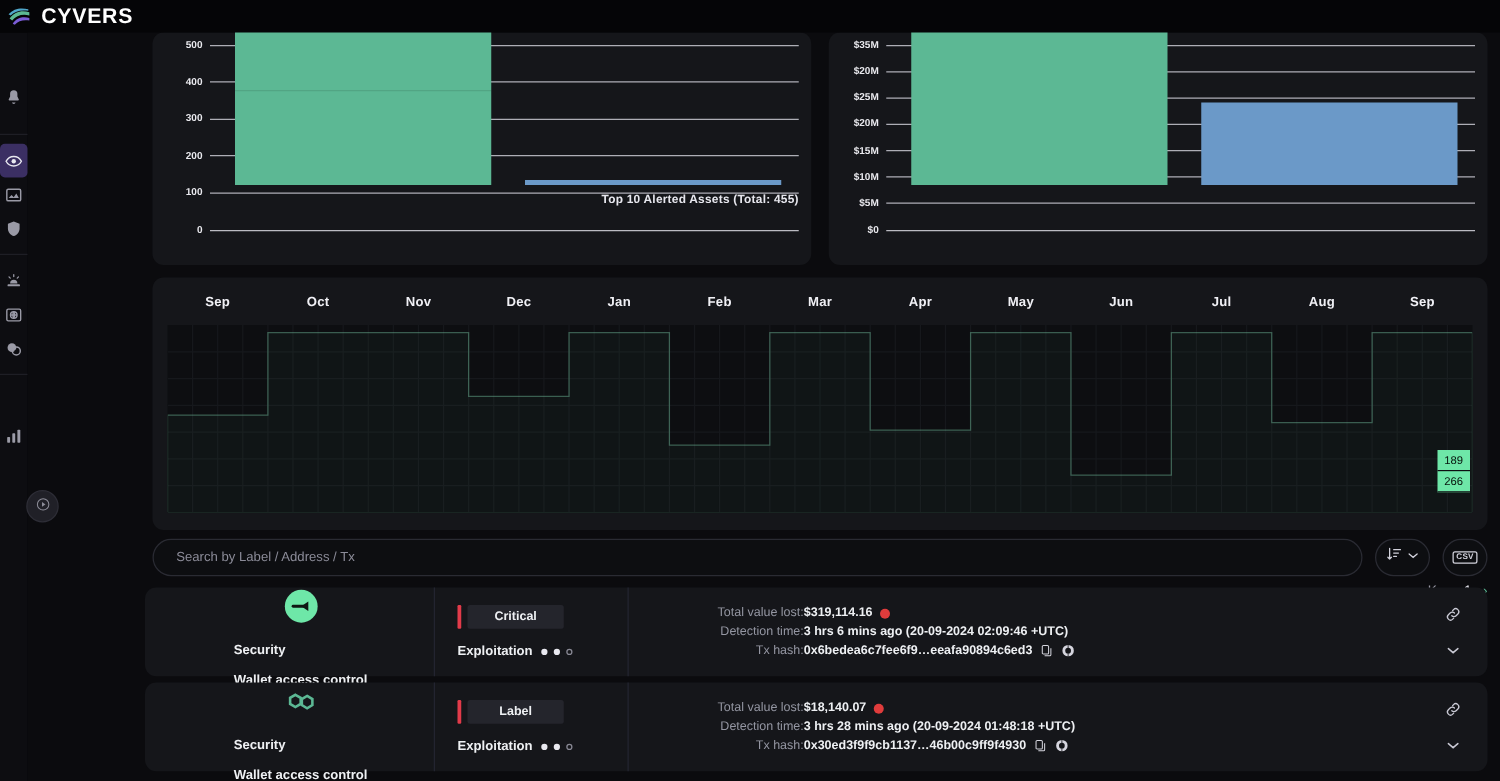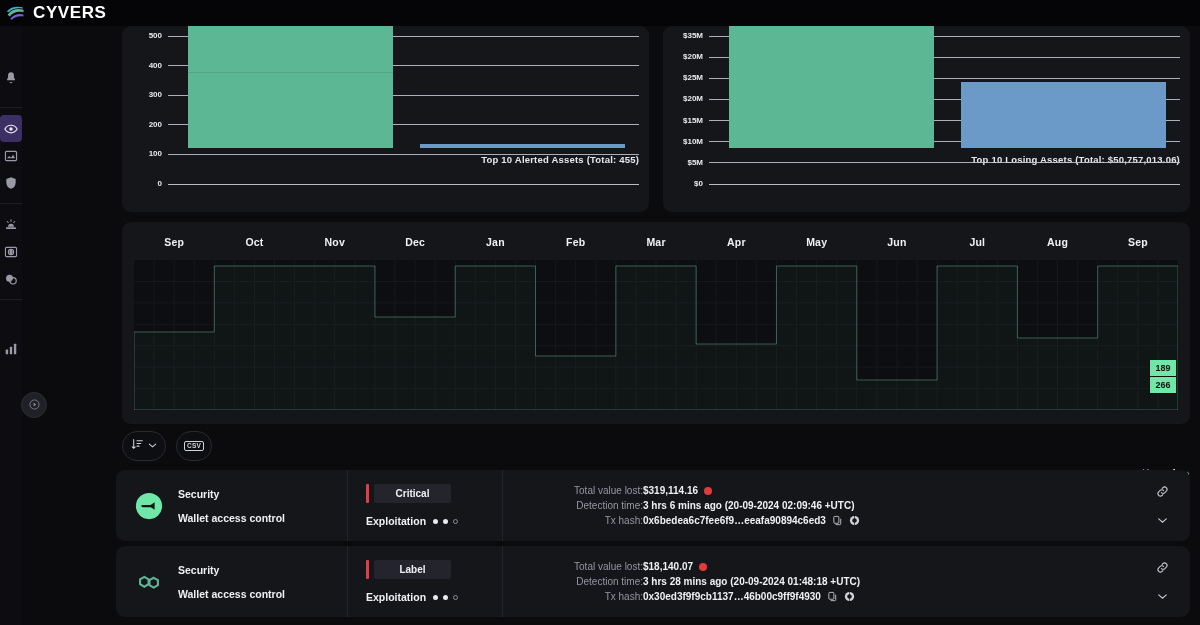--- a/index.html
+++ b/index.html
@@ -107,21 +107,21 @@
   }
   #tl-plot {
     position: relative; height: 150px; margin-top: 6px;
     background: #0d0e11; overflow: hidden;
   }
   #tl-plot svg { position: absolute; inset: 0; width: 100%; height: 100%; }
   .tl-badges {
     position: absolute; right: 2px; bottom: 16px; width: 26px;
   }
   .tl-badge {
-    background: #6ee7a8; color: #07140d; font-size: 9px; font-weight: bold;
+    background: #6ee7a8; color: #07140d; font-size: 9px; font-weight: normal;
     text-align: center; line-height: 17px; height: 17px;
     border-bottom: 1px solid #0d0e11;
   }
 
   
   #search-row {
     position: absolute; left: 100px; top: 404px; width: 1068px; height: 32px;
     display: flex; align-items: center; gap: 10px;
   }
   #search-input {
@@ -155,21 +155,21 @@
   #pagination .pg.cur { color: #e4e4ec; }
 
   
   #alerts { position: absolute; left: 94px; top: 444px; width: 1074px; }
   .alert-row {
     height: 71px; background: #15161a; border-radius: 9px;
     margin-bottom: 5px; display: flex; align-items: stretch; position: relative;
   }
   .col-asset {
     width: 232px; display: flex; align-items: center; gap: 14px;
-    padding-left: 18px; border-right: 1px solid #232430;
+    padding-left: 18px; border-right: 1px solid #232430; flex-direction: column;
   }
   .asset-icon { width: 30px; height: 30px; flex: 0 0 30px; }
   .asset-texts { display: flex; flex-direction: column; gap: 12px; }
   .asset-cat  { font-size: 10.5px; color: #eef0f3; font-weight: bold; }
   .asset-sub  { font-size: 10.5px; color: #eef0f3; font-weight: bold; }
 
   .col-sev {
     width: 155px; display: flex; flex-direction: column; justify-content: center;
     gap: 12px; padding-left: 18px; border-right: 1px solid #232430;
   }
@@ -372,21 +372,20 @@
               <div class="ln"></div>
             </div>
           </div>
         <div class="bars" id="losing-bars">
             <div class="bar" style="background: rgb(92, 184, 148); height: 139.543px; left: 3%; width: 44%;">
               <div class="seam" style="bottom: 128.971px;"></div>
             </div>
             <div class="bar" style="background: rgb(107, 153, 200); height: 65.5429px; left: 53%; width: 44%;"></div>
           </div>
       </div>
-      <div class="chart-caption">Top 10 Losing Assets  (Total: $50,757,013.06)</div>
     </div>
   </div>
 
   <div id="timeline-card">
     <div id="months">
         <div class="m">Sep</div>
         <div class="m">Oct</div>
         <div class="m">Nov</div>
         <div class="m">Dec</div>
         <div class="m">Jan</div>
@@ -463,20 +462,21 @@
           <path d="M0,150 L0,72 L80.3076923076923,72 L80.3076923076923,6 L160.6153846153846,6 L160.6153846153846,6 L240.9230769230769,6 L240.9230769230769,57 L321.2307692307692,57 L321.2307692307692,6 L401.53846153846155,6 L401.53846153846155,96 L481.8461538461538,96 L481.8461538461538,6 L562.1538461538462,6 L562.1538461538462,84 L642.4615384615385,84 L642.4615384615385,6 L722.7692307692307,6 L722.7692307692307,120 L803.0769230769231,120 L803.0769230769231,6 L883.3846153846154,6 L883.3846153846154,78 L963.6923076923076,78 L963.6923076923076,6 L1044,6 L1044,150 Z" fill="rgba(92,184,148,0.045)" stroke="rgba(120,200,165,0.42)" stroke-width="1"></path>
         </svg>
       <div class="tl-badges" id="tl-badges">
           <div class="tl-badge">189</div>
           <div class="tl-badge">266</div>
         </div>
     </div>
   </div>
 
   <div id="search-row">
+    <input id="search-input" type="text" placeholder="Search by Label / Address / Tx" style="">
     <div class="round-btn" id="sort-btn">
       <span>
         <svg viewBox="0 0 24 24" width="13" height="13" fill="none" stroke="currentColor" stroke-width="1.9" stroke-linecap="round">
           <path d="M5 3v16M5 19l-2.6-2.8M5 19l2.6-2.8"></path>
             <path d="M11 5h10M11 10h7M11 15h4"></path>
         </svg>
       </span>
       <span>
         <svg viewBox="0 0 24 24" width="11" height="11" fill="none" stroke="currentColor" stroke-width="2.2" stroke-linecap="round">
             <path d="M5 9l7 6 7-6"></path>

